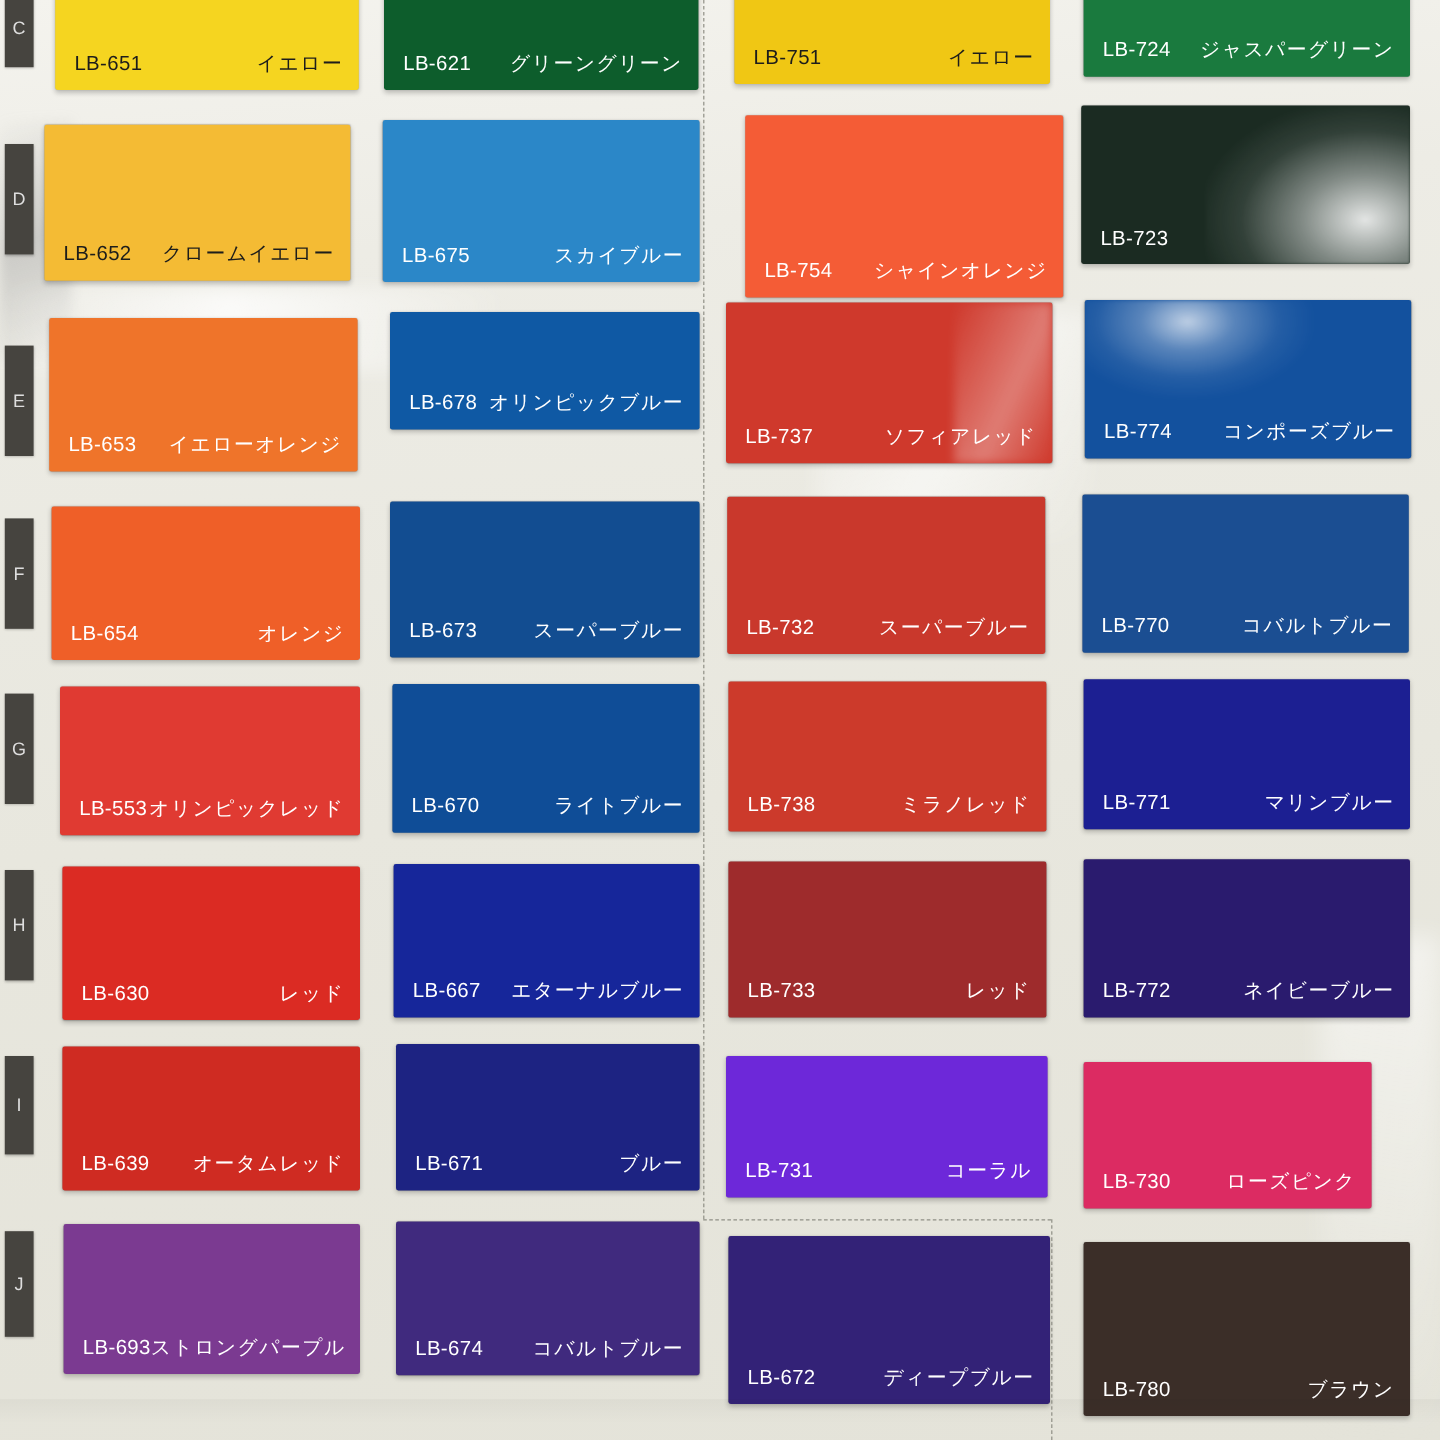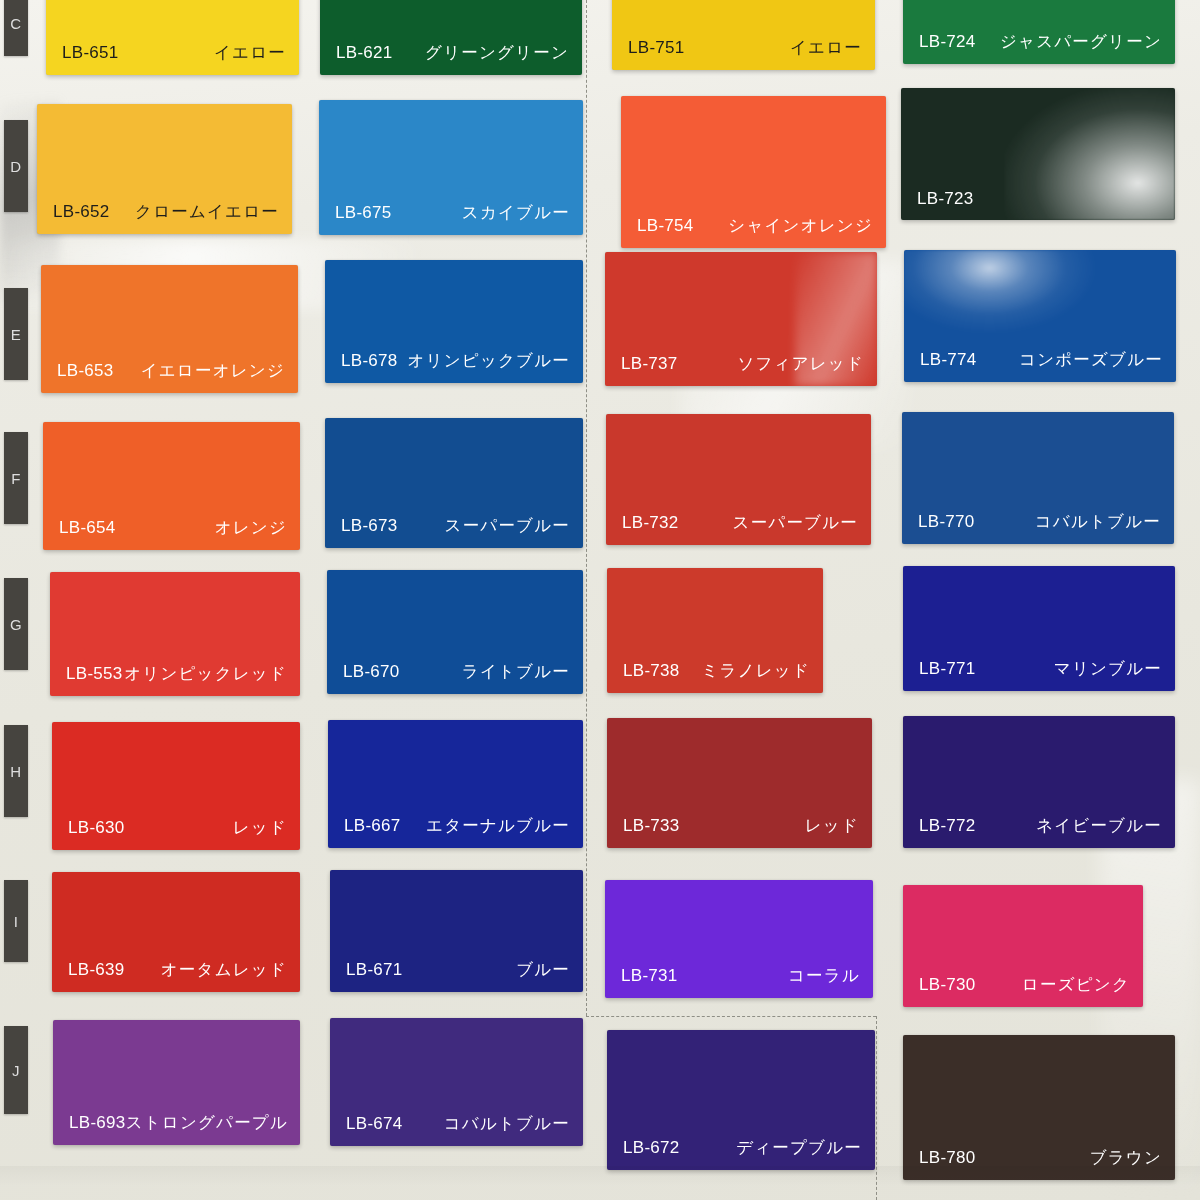--- a/index.html
+++ b/index.html
@@ -184,21 +184,21 @@
         <span class="code" style="color: rgb(255, 255, 255);">LB-723</span>
         <span class="jname" style="color: rgb(255, 255, 255);"></span>
       </div>
     </div>
     <div class="swatch" style="left: 41px; top: 265px; width: 257px; height: 128px; background: rgb(239, 116, 42);">
       <div class="labels">
         <span class="code" style="color: rgb(255, 255, 255);">LB-653</span>
         <span class="jname" style="color: rgb(255, 255, 255);">イエローオレンジ</span>
       </div>
     </div>
-    <div class="swatch" style="left: 325px; top: 260px; width: 258px; height: 123px; background: rgb(15, 89, 164);">
+    <div class="swatch" style="left: 325px; top: 260px; width: 258px; height: 98px; background: rgb(15, 89, 164);">
       <div class="labels">
         <span class="code" style="color: rgb(255, 255, 255);">LB-678</span>
         <span class="jname" style="color: rgb(255, 255, 255);">オリンピックブルー</span>
       </div>
     </div>
     <div class="swatch" style="left: 605px; top: 252px; width: 272px; height: 134px; background: rgb(207, 57, 44);">
       <div class="gloss" style="right: 0px; top: 0px; width: 30%; height: 100%; background: linear-gradient(115deg, rgba(255, 255, 255, 0) 0%, rgba(255, 255, 255, 0.34) 58%, rgba(255, 255, 255, 0) 100%); filter: blur(4px);"></div>
       <div class="labels">
         <span class="code" style="color: rgb(255, 255, 255); text-align: right;">LB-737</span>
         <span class="jname" style="color: rgb(255, 255, 255);">ソフィアレッド</span>
@@ -240,21 +240,21 @@
         <span class="code" style="color: rgb(255, 255, 255);">LB-553</span>
         <span class="jname" style="color: rgb(255, 255, 255);">オリンピックレッド</span>
       </div>
     </div>
     <div class="swatch" style="left: 327px; top: 570px; width: 256px; height: 124px; background: rgb(15, 77, 151);">
       <div class="labels">
         <span class="code" style="color: rgb(255, 255, 255);">LB-670</span>
         <span class="jname" style="color: rgb(255, 255, 255);">ライトブルー</span>
       </div>
     </div>
-    <div class="swatch" style="left: 607px; top: 568px; width: 216px; height: 125px; background: rgb(204, 58, 43);">
+    <div class="swatch" style="left: 607px; top: 568px; width: 265px; height: 125px; background: rgb(204, 58, 43);">
       <div class="labels">
         <span class="code" style="color: rgb(255, 255, 255);">LB-738</span>
         <span class="jname" style="color: rgb(255, 255, 255);">ミラノレッド</span>
       </div>
     </div>
     <div class="swatch" style="left: 903px; top: 566px; width: 272px; height: 125px; background: rgb(28, 31, 146);">
       <div class="labels">
         <span class="code" style="color: rgb(255, 255, 255);">LB-771</span>
         <span class="jname" style="color: rgb(255, 255, 255);">マリンブルー</span>
       </div>

